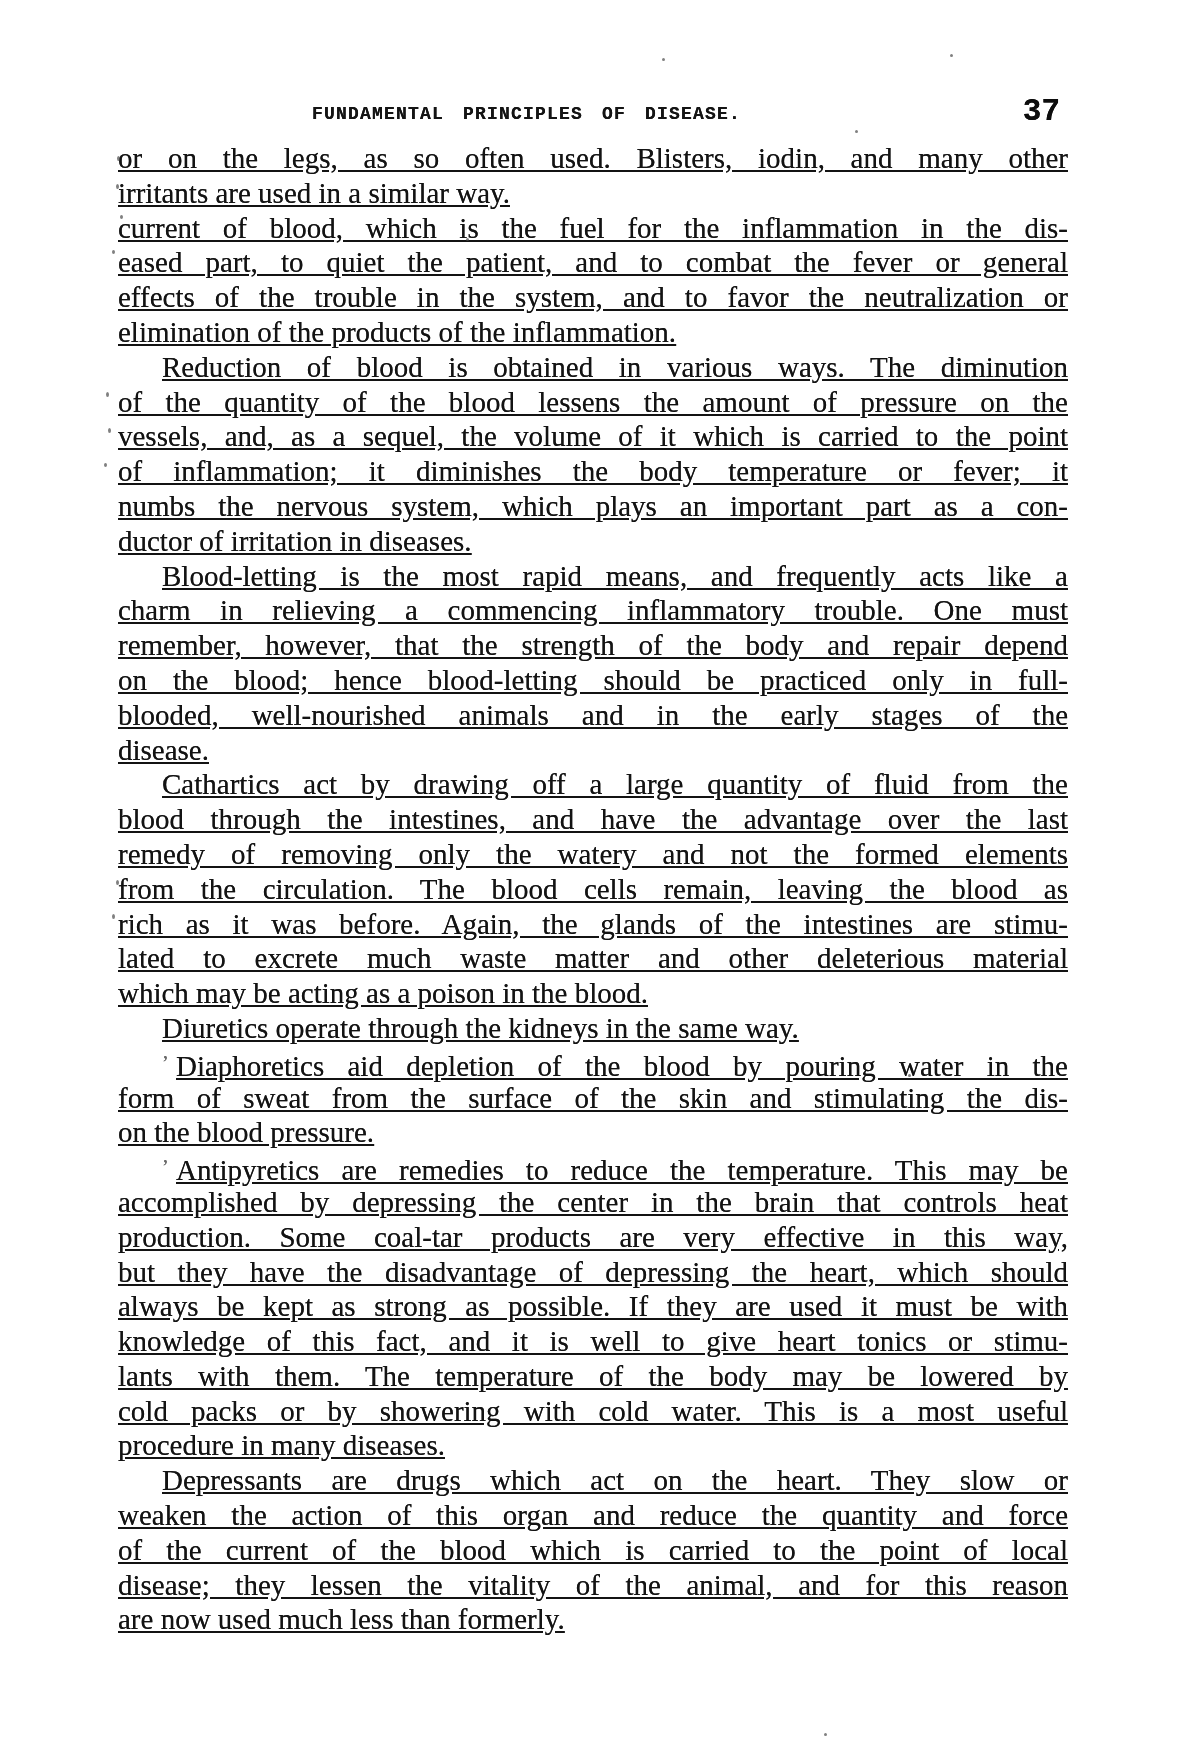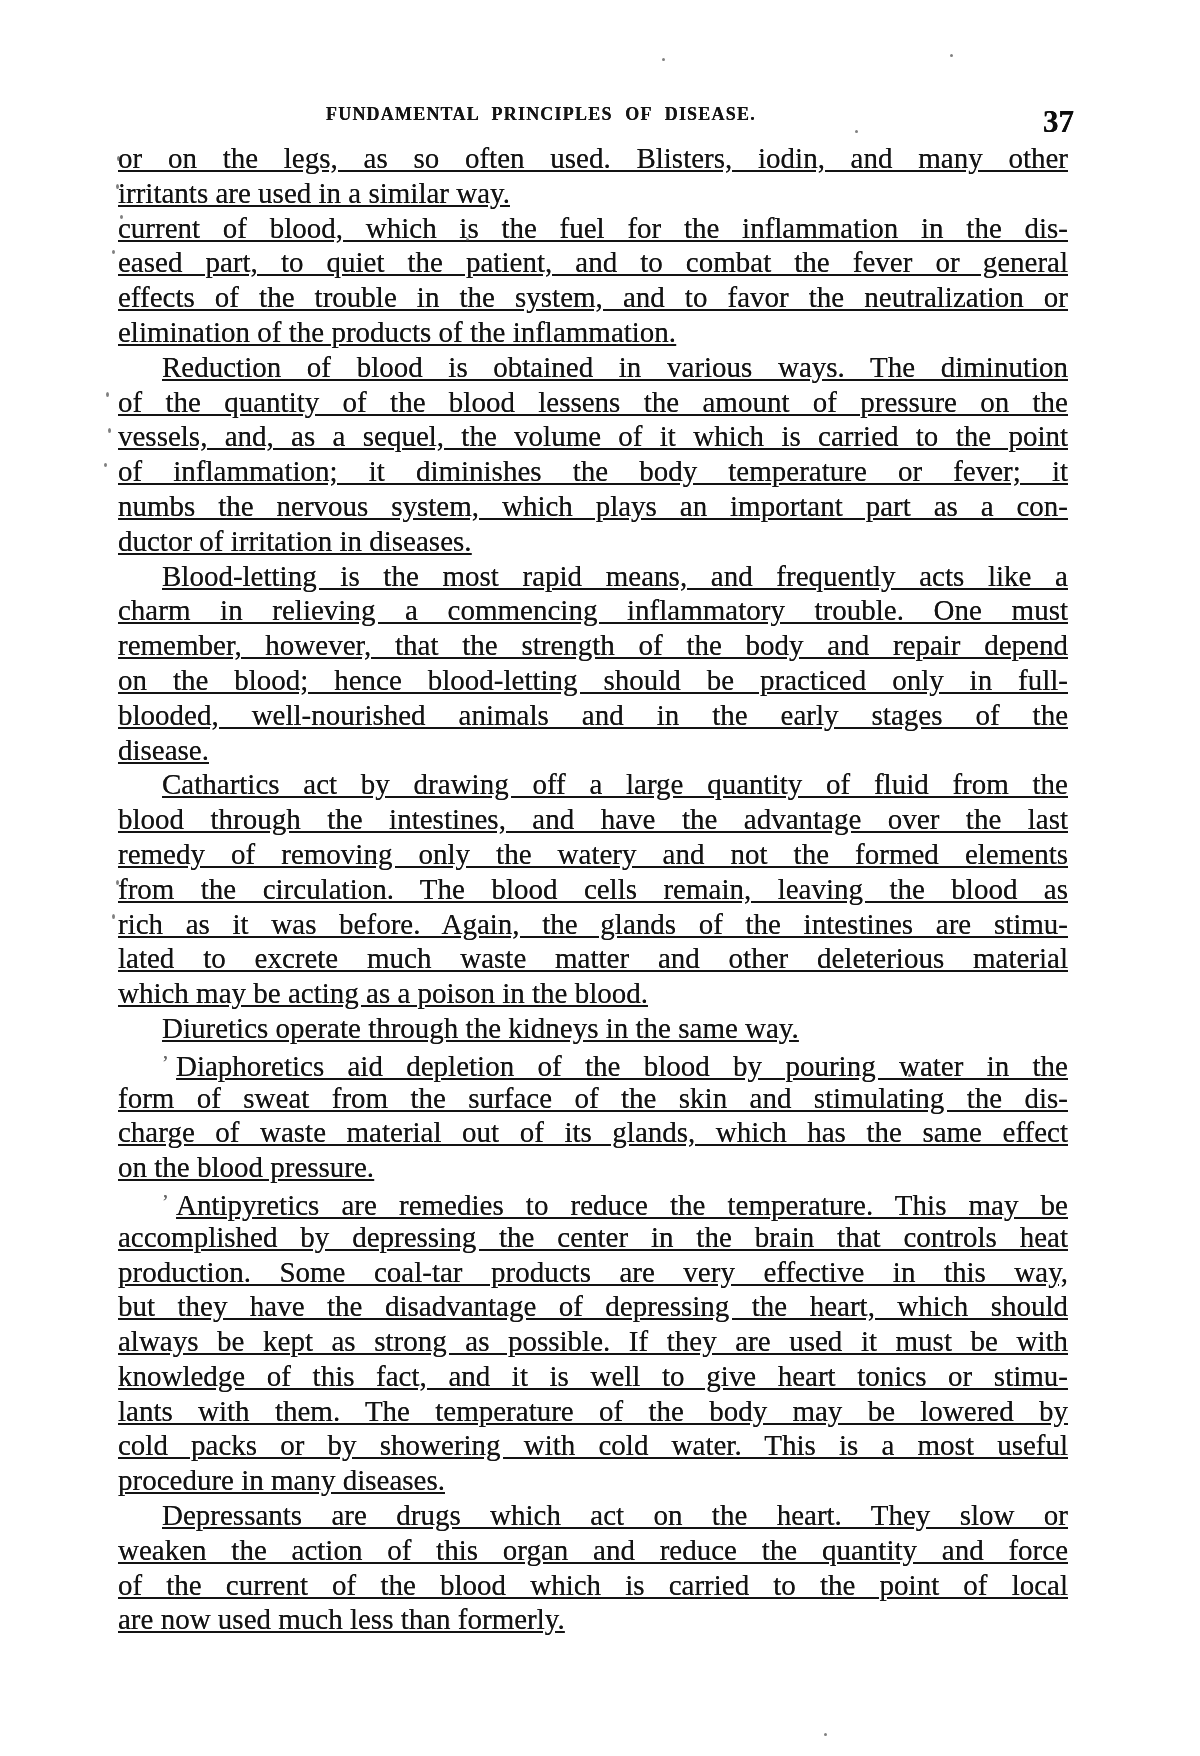--- a/index.html
+++ b/index.html
@@ -16,23 +16,24 @@
     color: #111111;
   }
   .scan-page {
     position: absolute;
     inset: 0;
     background: #ffffff;
   }
   .page-header {
     position: absolute;
     top: 98px;
-    left: 130px;
+    left: 116px;
     width: 950px;
     height: 42px;
+    font-family: Liberation Mono, monospace;
   }
   .running-title {
     position: absolute;
     left: 196px;
     top: 6px;
     font-size: 18px;
     letter-spacing: 1.2px;
     word-spacing: 7px;
     font-weight: bold;
     color: #141414;
@@ -40,21 +41,20 @@
     text-shadow: 0 0 0.5px #141414;
   }
   .page-number {
     position: absolute;
     right: 6px;
     top: -4px;
     font-size: 31px;
     font-weight: bold;
     color: #0d0d0d;
     text-shadow: 0 0 0.5px #0d0d0d;
-    margin-top: 10px;
   }
   .text-block {
     position: absolute;
     top: 141px;
     left: 118px;
     width: 950px;
   }
   .line {
     height: 34.8px;
     line-height: 34.8px;
@@ -120,34 +120,34 @@
       <div class="line indent">Cathartics act by drawing off a large quantity of fluid from the</div>
       <div class="line">blood through the intestines, and have the advantage over the last</div>
       <div class="line">remedy of removing only the watery and not the formed elements</div>
       <div class="line">from the circulation.  The blood cells remain, leaving the blood as</div>
       <div class="line">rich as it was before.  Again, the glands of the intestines are stimu-</div>
       <div class="line">lated to excrete much waste matter and other deleterious material</div>
       <div class="line para-last">which may be acting as a poison in the blood.</div>
       <div class="line indent para-last">Diuretics operate through the kidneys in the same way.</div>
       <div class="line indent"><span class="scan-mark">’</span>Diaphoretics aid depletion of the blood by pouring water in the</div>
       <div class="line">form of sweat from the surface of the skin and stimulating the dis-</div>
-      <div class="line">charge of waste material out of its glands, which has the same effect</div>
       <div class="line para-last">on the blood pressure.</div>
       <div class="line indent"><span class="scan-mark">’</span>Antipyretics are remedies to reduce the temperature.  This may be</div>
       <div class="line">accomplished by depressing the center in the brain that controls heat</div>
       <div class="line">production.  Some coal-tar products are very effective in this way,</div>
       <div class="line">but they have the disadvantage of depressing the heart, which should</div>
       <div class="line">always be kept as strong as possible.  If they are used it must be with</div>
       <div class="line">knowledge of this fact, and it is well to give heart tonics or stimu-</div>
       <div class="line">lants with them.  The temperature of the body may be lowered by</div>
       <div class="line">cold packs or by showering with cold water.  This is a most useful</div>
       <div class="line para-last">procedure in many diseases.</div>
       <div class="line indent">Depressants are drugs which act on the heart.  They slow or</div>
       <div class="line">weaken the action of this organ and reduce the quantity and force</div>
       <div class="line">of the current of the blood which is carried to the point of local</div>
+      <div class="line">disease; they lessen the vitality of the animal, and for this reason</div>
       <div class="line para-last">are now used much less than formerly.</div>
     </div>
 
   <div class="speckle" style="left:117px;top:156px;width:3px;height:5px;"></div>
   <div class="speckle" style="left:116px;top:184px;width:3px;height:5px;"></div>
   <div class="speckle" style="left:120px;top:215px;width:3px;height:4px;"></div>
   <div class="speckle" style="left:112px;top:250px;width:3px;height:4px;"></div>
   <div class="speckle" style="left:106px;top:392px;width:3px;height:5px;"></div>
   <div class="speckle" style="left:108px;top:428px;width:3px;height:5px;"></div>
   <div class="speckle" style="left:104px;top:463px;width:3px;height:4px;"></div>

